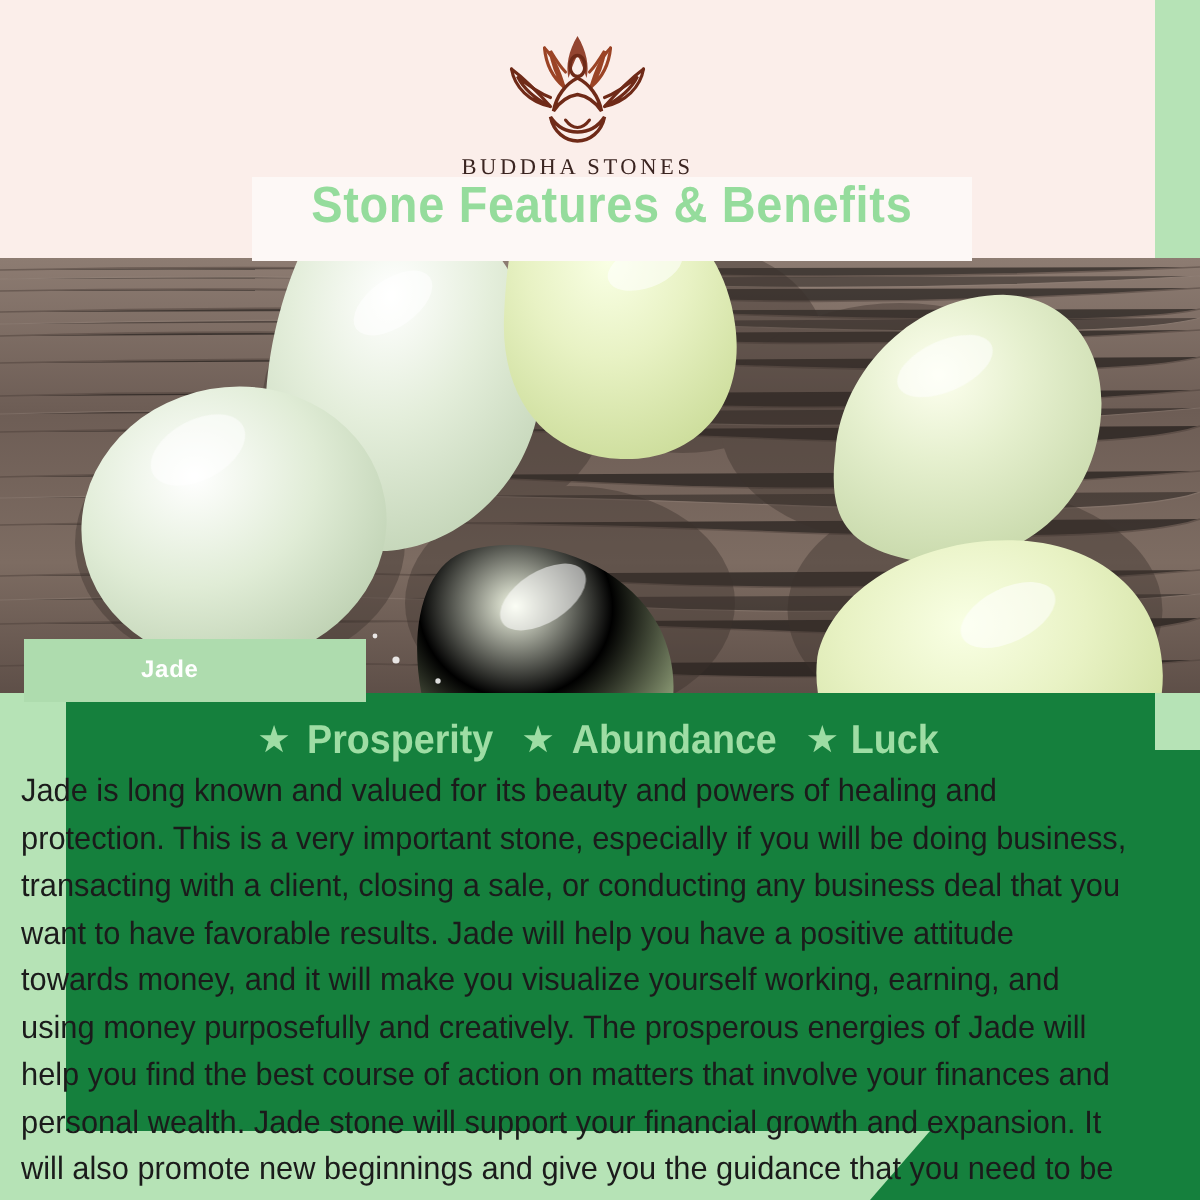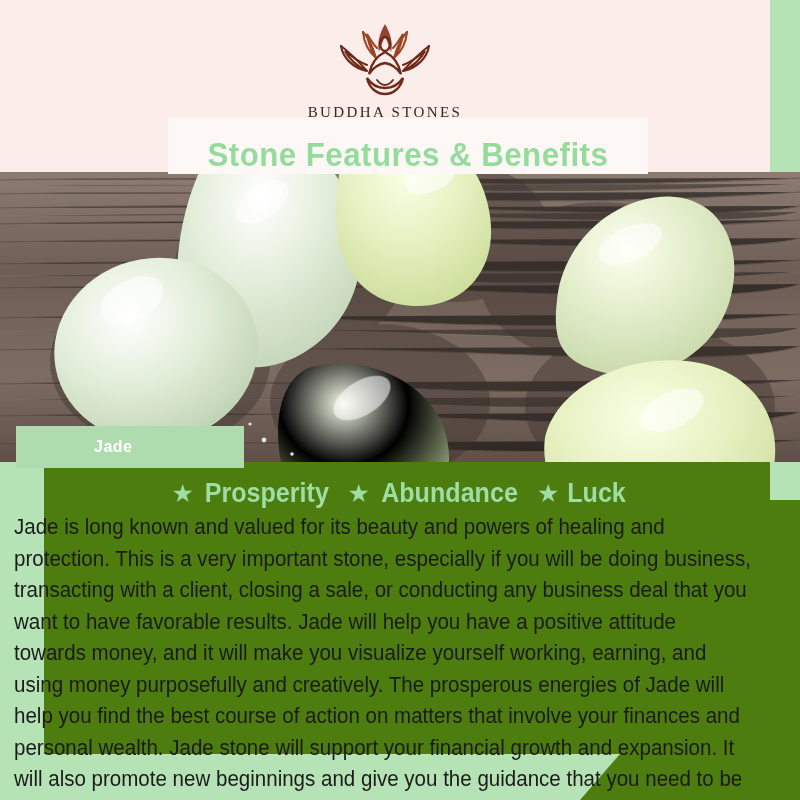--- a/index.html
+++ b/index.html
@@ -9,21 +9,21 @@
   }
   body {
     font-family: "Liberation Sans", sans-serif;
   }
 
   #infographic {
     position: relative;
     width: 800px;
     height: 800px;
     overflow: hidden;
-    background: #4d7c0f;
+    background: #15803d;
   }
 
   
   .green-shape {
     position: absolute;
     background: #b6e3b6;
     z-index: 1;
   }
 
   
@@ -91,21 +91,21 @@
   
   .title-banner {
     position: absolute;
     z-index: 4;
     top: 118px;
     left: 168px;
     width: 480px;
     height: 56px;
     background: #fdf8f6;
     display: flex;
-    align-items: flex-end;
+    align-items: flex-start;
     justify-content: center;
   }
   .title-text {
     font-family: "Liberation Sans Narrow", "Liberation Sans", sans-serif;
     font-weight: bold;
     font-size: 34px;
     color: #95dc9c;
     letter-spacing: 0.5px;
     transform: scaleX(0.92);
     white-space: nowrap;

